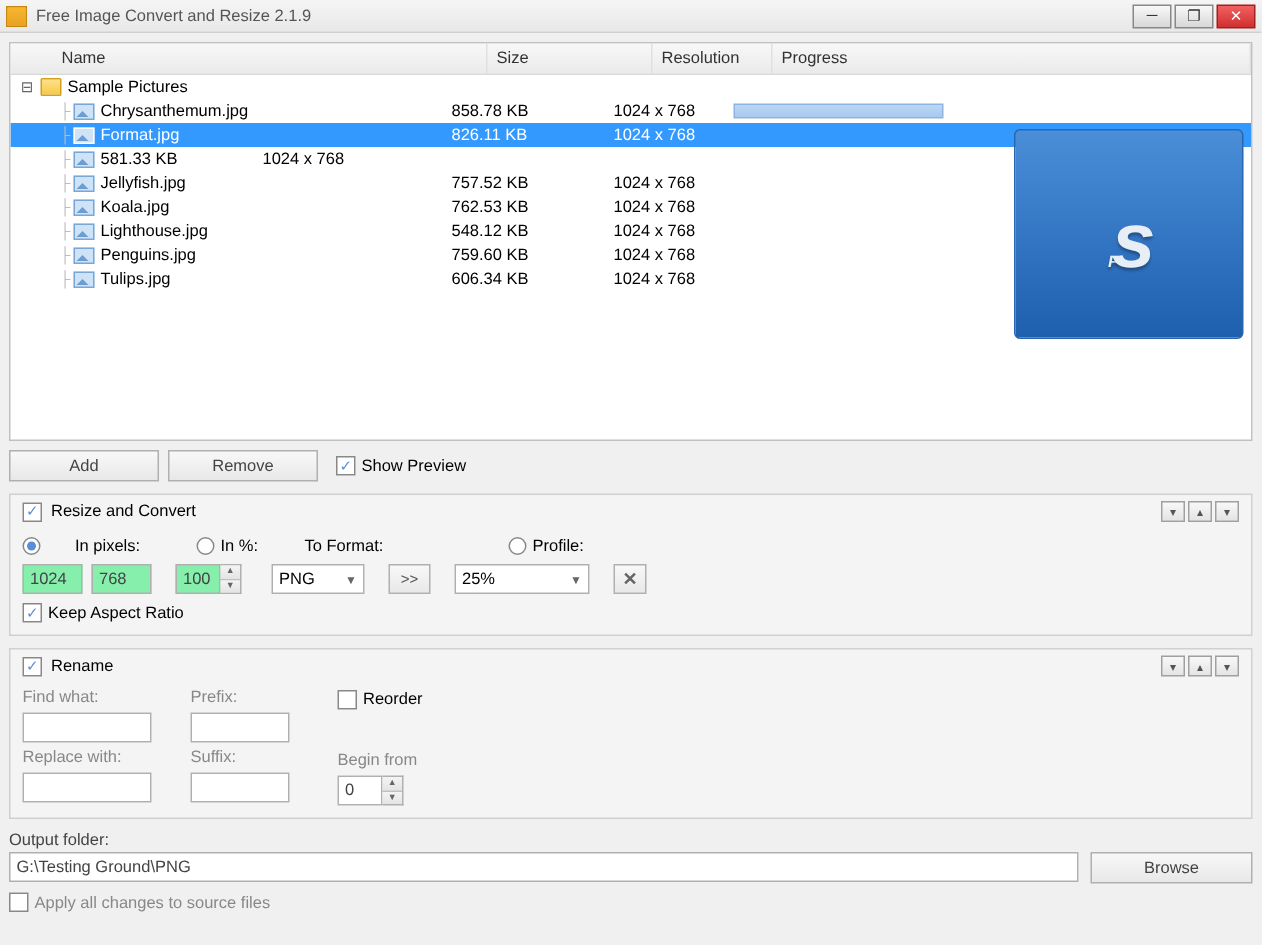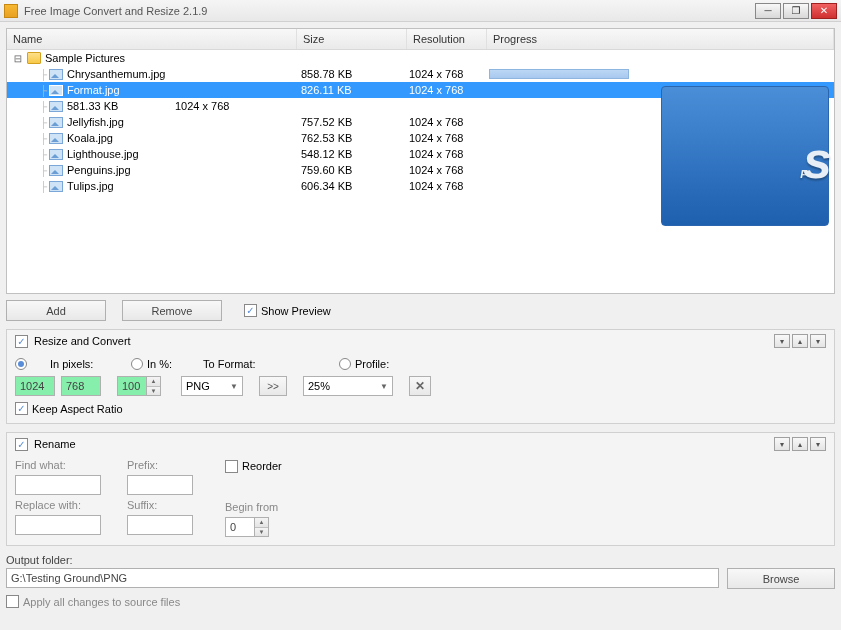--- a/index.html
+++ b/index.html
@@ -13,21 +13,21 @@
 .window-controls .btn { width: 26px; height: 16px; border: 1px solid #888; background: linear-gradient(#f8f8f8,#d8d8d8); display: flex; align-items: center; justify-content: center; font-size: 10px; color: #333; }
 .window-controls .close { background: linear-gradient(#f06060,#d03030); border-color: #a02020; color: #fff; }
 
 
 .content { padding: 6px; }
 
 
 .filelist-wrap { border: 1px solid #c0c0c0; background: #fff; height: 266px; overflow: hidden; }
 .filelist-header { display: flex; background: linear-gradient(#f8f8f8,#eaeaea); border-bottom: 1px solid #d8d8d8; font-size: 11px; color: #333; }
 .filelist-header .col { padding: 4px 6px; border-right: 1px solid #e0e0e0; }
-.col-name { width: 290px; }
+.col-name { width: 290px; margin-left: 28px; }
 .col-size { width: 110px; }
 .col-res { width: 80px; }
 .col-prog { flex: 1; }
 .filelist-body { }
 .tree-row { display: flex; align-items: center; height: 16px; padding-left: 6px; }
 .tree-row .expander { width: 10px; color: #666; text-align: center; cursor: default; font-size: 10px; }
 .tree-row .folder-icon { width: 14px; height: 12px; background: linear-gradient(#fde08a,#f7c948); border: 1px solid #d4a020; border-radius: 1px; margin: 0 4px; }
 .file-row { display: flex; align-items: center; height: 16px; }
 .file-row.selected { background: #3399ff; color: #fff; }
 .file-row.selected .img-icon { border-color: #fff; }
@@ -35,21 +35,21 @@
 .file-row .branch { color: #bbb; font-size: 10px; }
 .file-row .img-icon { width: 14px; height: 11px; border: 1px solid #7aa7d8; background: #cfe3f7; margin-right: 4px; position: relative; }
 .file-row .img-icon::after { content: ""; position: absolute; bottom: 1px; left: 1px; width: 0; height: 0; border-left: 4px solid transparent; border-right: 4px solid transparent; border-bottom: 4px solid #6a9ed4; }
 .file-row .fname { width: 234px; }
 .file-row .fsize { width: 108px; }
 .file-row .fres { width: 80px; }
 .file-row .fprog { flex: 1; padding-right: 10px; }
 .progress-bar { height: 10px; background: linear-gradient(#bcd7f5,#a8c8ee); border: 1px solid #8eb4e0; width: 140px; }
 
 
-.btn-row { display: flex; align-items: center; gap: 16px; margin-top: 6px; }
+.btn-row { display: flex; align-items: center; gap: 6px; margin-top: 6px; }
 .std-btn { height: 21px; background: linear-gradient(#f8f8f8,#e8e8e8); border: 1px solid #b0b0b0; display: flex; align-items: center; justify-content: center; color: #444; cursor: default; }
 .std-btn.w100 { width: 100px; }
 .checkbox-wrap { display: flex; align-items: center; gap: 4px; }
 .checkbox { width: 13px; height: 13px; border: 1px solid #888; background: #fff; display: flex; align-items: center; justify-content: center; font-size: 10px; color: #5a8dd8; }
 
 
 .panel { border: 1px solid #d0d0d0; background: #f4f4f4; margin-top: 8px; padding: 4px 8px 8px 8px; }
 .panel-header { display: flex; align-items: center; }
 .panel-header .title-area { flex: 1; display: flex; align-items: center; gap: 6px; }
 .panel-controls { display: flex; gap: 2px; }
@@ -78,21 +78,21 @@
 
 .output-block { margin-top: 8px; }
 .output-row { display: flex; gap: 8px; margin-top: 2px; }
 .output-row input { flex: 1; height: 20px; border: 1px solid #b0b0b0; background: #fff; padding: 0 4px; color: #444; }
 .output-row .browse { width: 108px; }
 
 
 .processing-label { margin-top: 24px; color: #444; }
 
 
-.side-logo { position: absolute; right: 12px; top: 86px; width: 168px; height: 140px; background: linear-gradient(#4a8ed8,#1e5fae); border: 1px solid #2a66b0; border-radius: 4px; display: flex; align-items: center; justify-content: flex-end; }
+.side-logo { position: absolute; right: 12px; top: 86px; width: 153px; height: 140px; background: linear-gradient(#4a8ed8,#1e5fae); border: 1px solid #2a66b0; border-radius: 4px; display: flex; align-items: center; justify-content: center; }
 .side-logo .fs { font-family: Arial, sans-serif; font-size: 64px; font-weight: bold; color: #e8eef5; font-style: italic; text-shadow: 0 2px 2px rgba(0,0,0,0.3); letter-spacing: -4px; }
 .side-logo .fs .s { font-size: 52px; vertical-align: baseline; }
 </style>
 </head>
 <body>
 
 <div class="titlebar">
   <div class="app-icon"></div>
   <div class="title">Free Image Convert and Resize 2.1.9</div>
   <div class="window-controls">

